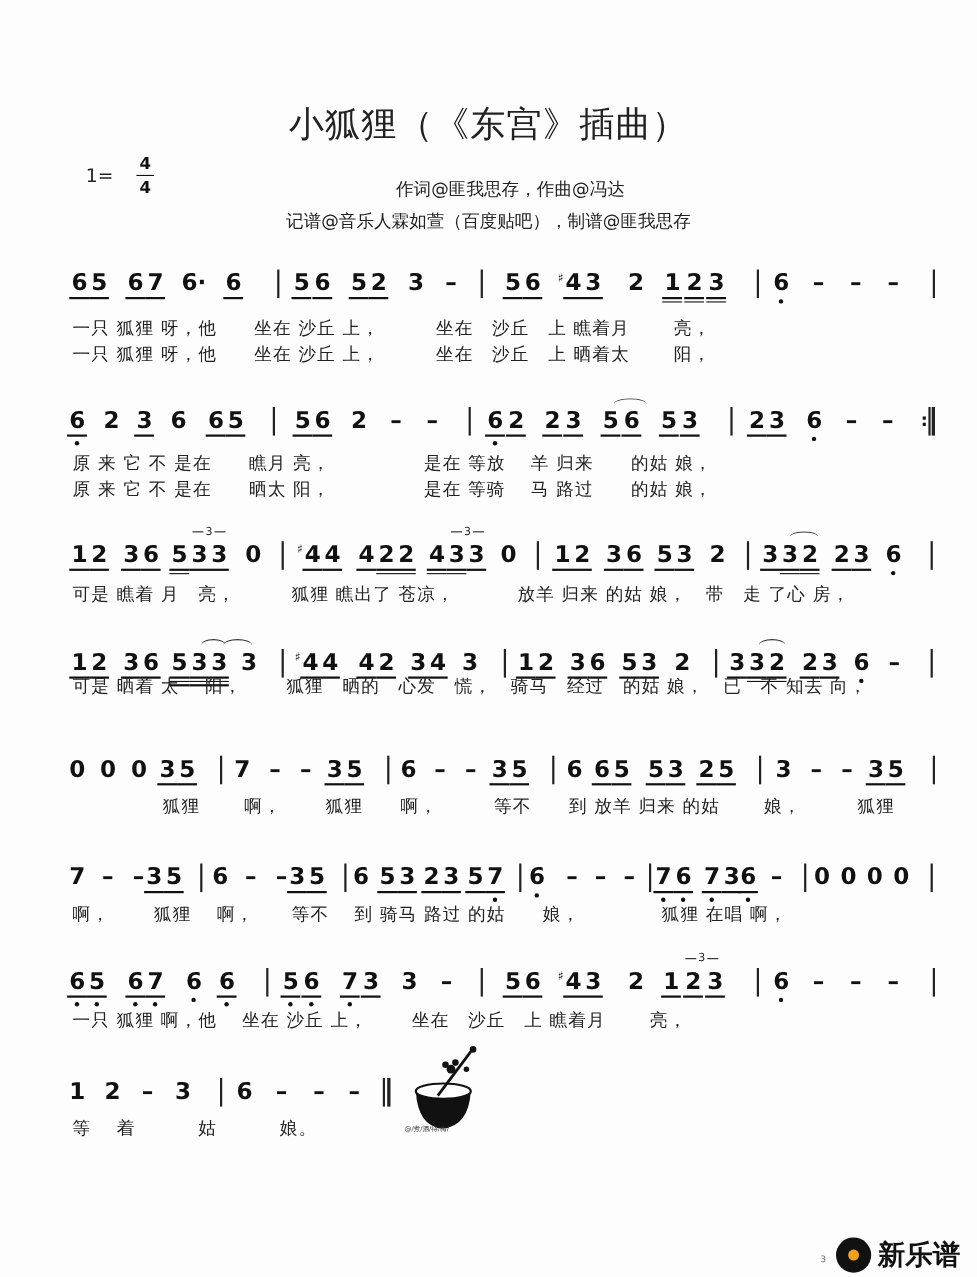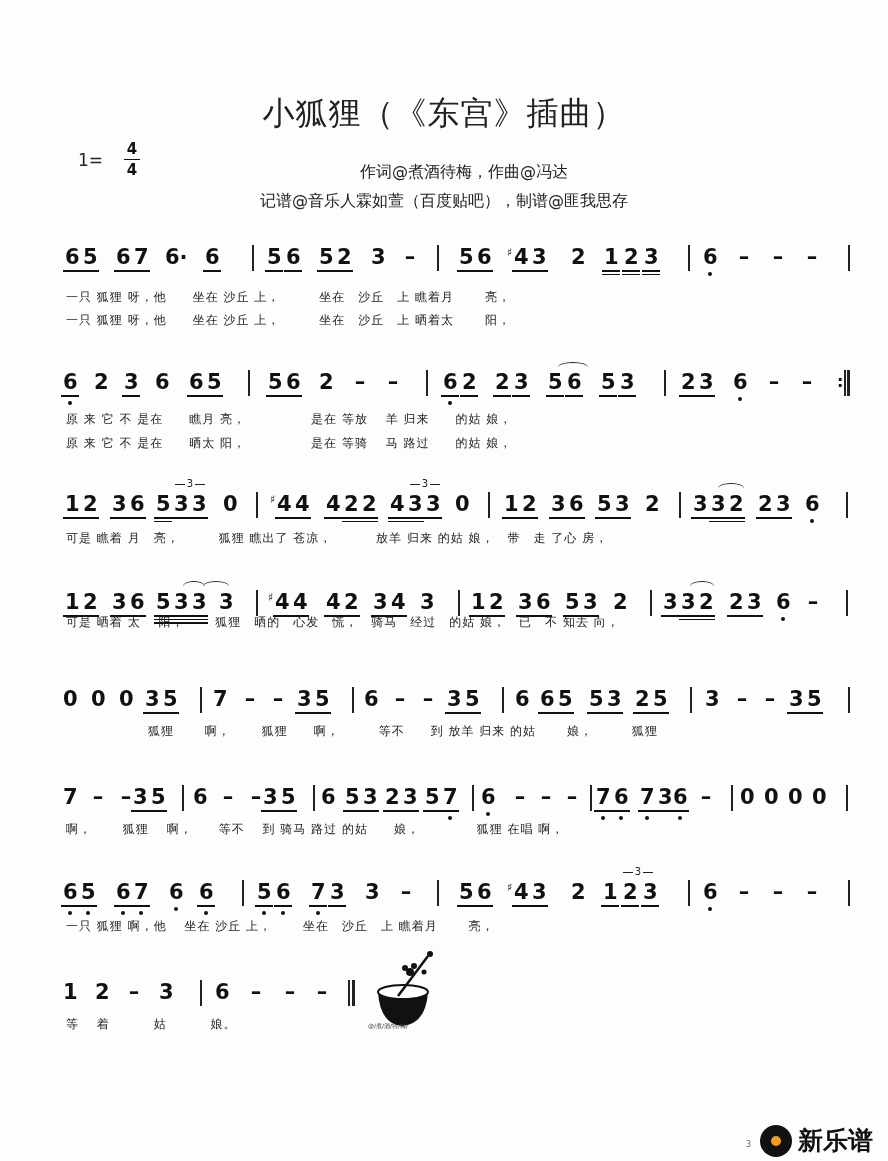--- a/index.html
+++ b/index.html
@@ -9,21 +9,21 @@
   .timesig{position:absolute;left:124px;top:140px;font-size:15px;font-weight:bold;text-align:center;width:16px;line-height:18px;}
   .timesig .line{border-top:1.5px solid #111;margin:1px 0;}
   .credit{position:absolute;left:0;width:888px;text-align:center;font-size:16px;color:#222;}
   .credit.c1{top:162px;padding-left:40px;box-sizing:border-box;}
   .credit.c2{top:191px;}
   .n{position:absolute;font-size:21px;font-weight:bold;width:14px;text-align:center;line-height:24px;}
   .n .ul{position:absolute;left:-2px;right:-2px;height:1.6px;background:#111;}
   .n .dot{position:absolute;left:5px;width:4px;height:4px;border-radius:2px;background:#111;}
   .n .sharp{position:absolute;left:-7px;top:-4px;font-size:11px;font-weight:normal;}
   .bar{position:absolute;width:1.6px;height:26px;background:#222;}
-  .ly{position:absolute;font-size:12px;color:#222;white-space:nowrap;letter-spacing:1px;}
+  .ly{position:absolute;font-size:16px;color:#222;white-space:nowrap;letter-spacing:1px;}
   .tie{position:absolute;height:10px;border-top:1.3px solid #222;border-radius:50% 50% 0 0;}
   .trip{position:absolute;font-size:10px;color:#222;text-align:center;}
   .trip:before,.trip:after{content:"";display:inline-block;width:10px;border-top:1px solid #222;vertical-align:middle;margin:0 2px;}
   .logo{position:absolute;left:760px;top:1124px;display:flex;align-items:center;}
   .disc{width:32px;height:32px;border-radius:16px;background:#111;position:relative;}
   .disc:after{content:"";position:absolute;left:11px;top:11px;width:10px;height:10px;border-radius:5px;background:#f2a21a;}
   .logo-text{font-size:25px;font-weight:bold;margin-left:6px;color:#111;}
   .pagenum{position:absolute;left:746px;top:1140px;font-size:8px;color:#666;}
   .stamp{position:absolute;left:370px;top:950px;width:70px;height:80px;}
   .stamp-text{position:absolute;left:368px;top:1022px;font-size:6px;color:#333;}
@@ -31,21 +31,21 @@
 </head>
 <body>
 
 <div class="title">小狐狸（《东宫》插曲）</div>
 <div class="key">1=</div>
 <div class="timesig">
   <div>4</div>
   <div class="line"></div>
   <div>4</div>
 </div>
-<div class="credit c1">作词@煮酒待梅，作曲@冯达</div>
+<div class="credit c1">作词@匪我思存，作曲@冯达</div>
 <div class="credit c2">记谱@音乐人霖如萱（百度贴吧），制谱@匪我思存</div>
 
 <div id="score">
     <div class="n" style="left: 65px; top: 245px;"><span>6</span><div class="ul" style="top: 25px;"></div></div>
     <div class="n" style="left: 83px; top: 245px;"><span>5</span><div class="ul" style="top: 25px;"></div></div>
     <div class="n" style="left: 116px; top: 245px;"><span>6</span><div class="ul" style="top: 25px;"></div></div>
     <div class="n" style="left: 134px; top: 245px;"><span>7</span><div class="ul" style="top: 25px;"></div></div>
     <div class="n" style="left: 165px; top: 245px;"><span>6·</span></div>
     <div class="n" style="left: 205px; top: 245px;"><span>6</span><div class="ul" style="top: 25px;"></div></div>
     <div class="n" style="left: 267px; top: 245px;"><span>5</span><div class="ul" style="top: 25px;"></div></div>

